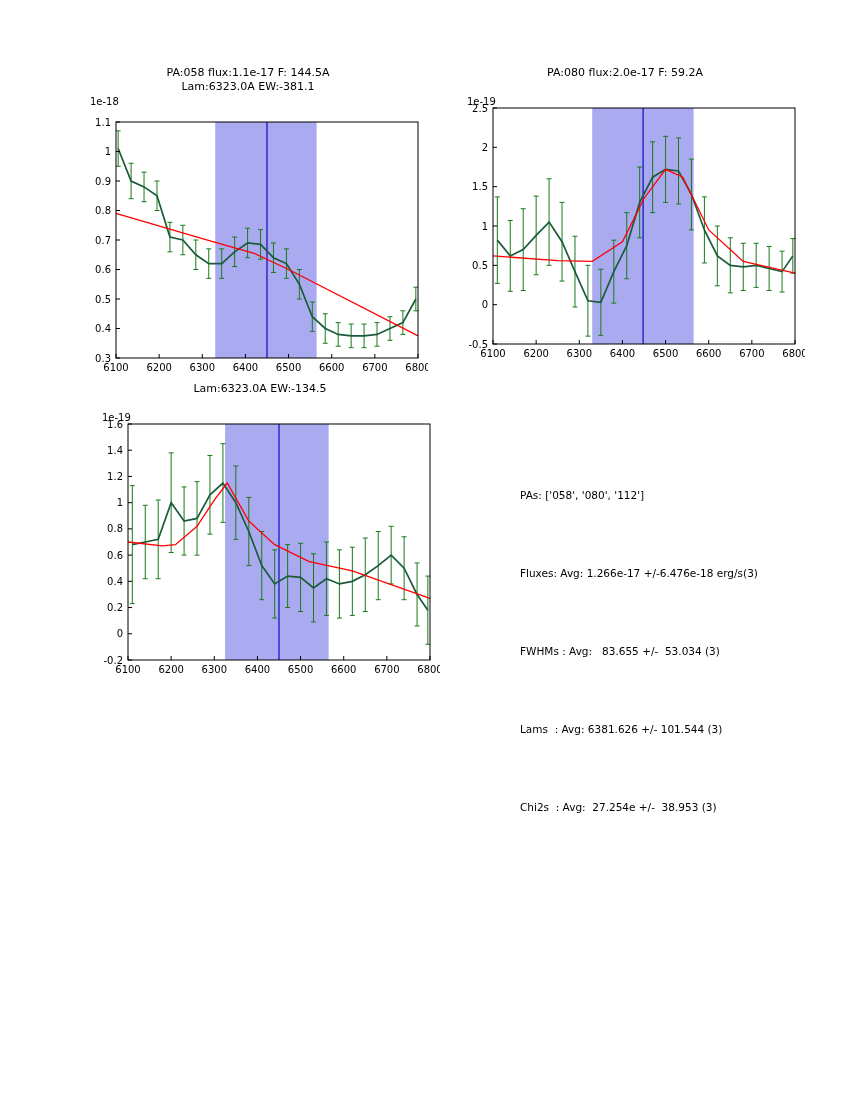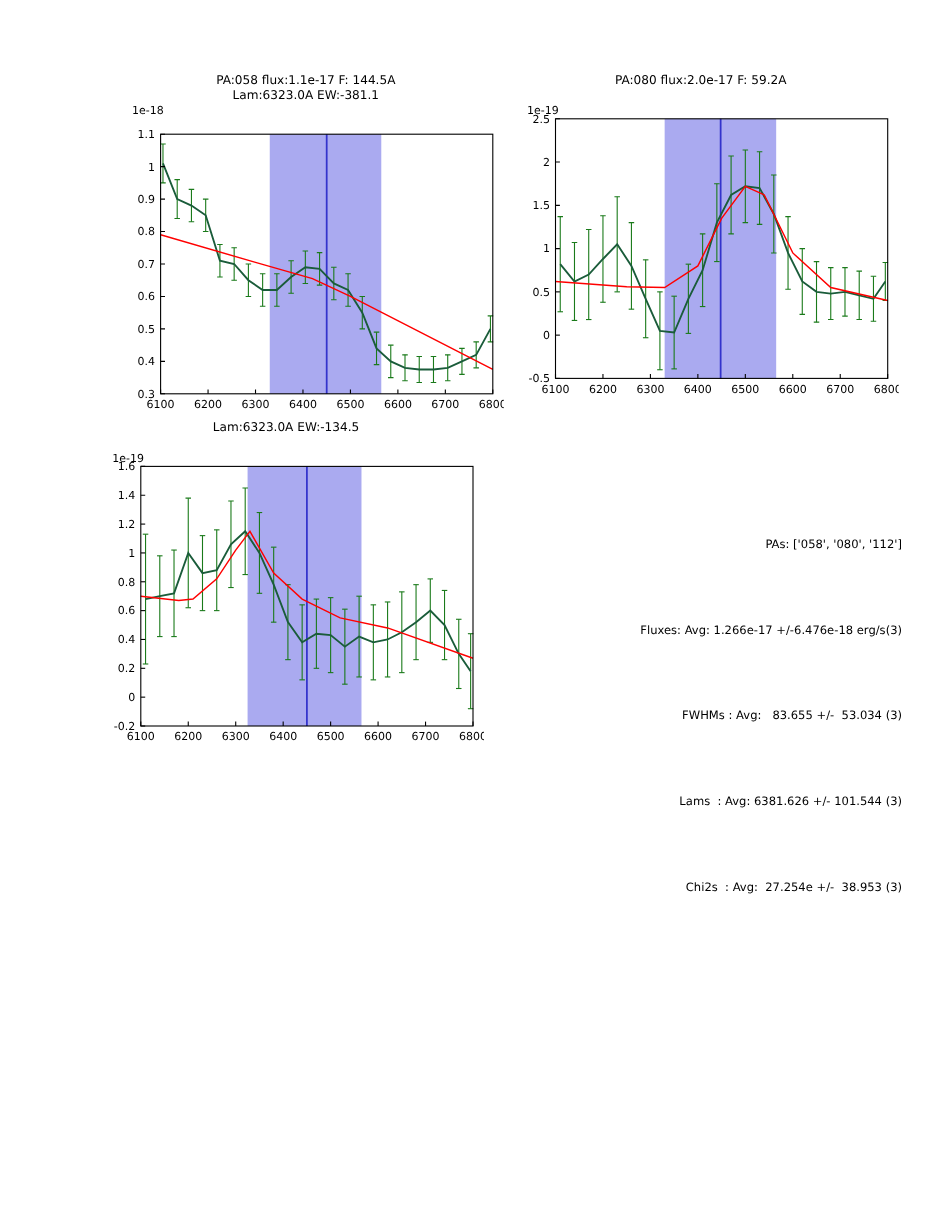--- a/index.html
+++ b/index.html
@@ -14,26 +14,26 @@
   }
   .plot-area{position:relative;}
   .offset-label{
     position:absolute;font-size:10px;color:#000;white-space:nowrap;
   }
   svg{display:block;}
   .summary{
     position:absolute;font-size:10.5px;color:#000;line-height:26px;
     white-space:pre;
   }
-  .summary div{white-space:pre;text-align:right;}
+  .summary div{white-space:pre;}
 </style>
 </head>
 <body>
 
-<div class="panel" style="left:98px;top:66px;width:360px;">
+<div class="panel" style="left:68px;top:66px;width:360px;">
   <div class="plot-title">PA:058 flux:1.1e-17 F: 144.5A</div>
   <div class="plot-title">Lam:6323.0A EW:-381.1</div>
   <div class="offset-label" style="left:22px;top:30px;">1e-18</div>
   <div class="plot-area" id="plot0" style="left:0;top:0;width:360px;height:300px;">
       <svg width="360" height="300">
         <rect x="147.22857142857143" y="28" width="101.38571428571427" height="236" fill="#aaaaf0"></rect>
         <line x1="199" x2="199" y1="28" y2="264" stroke="#3333cc" stroke-width="1.6"></line>
         <g>
           <line x1="50.15714285714286" x2="50.15714285714286" y1="36.849999999999994" y2="72.25000000000003" stroke="#1a7a1a" stroke-width="1"></line>
           <line x1="47.65714285714286" x2="52.65714285714286" y1="36.849999999999994" y2="36.849999999999994" stroke="#1a7a1a" stroke-width="1"></line>
@@ -142,21 +142,21 @@
         <line x1="263.7142857142857" x2="263.7142857142857" y1="264" y2="260" stroke="#000"></line>
         <text x="263.7142857142857" y="277" text-anchor="middle" font-size="10" font-family="&quot;DejaVu Sans&quot;,&quot;Liberation Sans&quot;,sans-serif" fill="#000">6600</text>
         <line x1="306.85714285714283" x2="306.85714285714283" y1="264" y2="260" stroke="#000"></line>
         <text x="306.85714285714283" y="277" text-anchor="middle" font-size="10" font-family="&quot;DejaVu Sans&quot;,&quot;Liberation Sans&quot;,sans-serif" fill="#000">6700</text>
         <line x1="350" x2="350" y1="264" y2="260" stroke="#000"></line>
         <text x="350" y="277" text-anchor="middle" font-size="10" font-family="&quot;DejaVu Sans&quot;,&quot;Liberation Sans&quot;,sans-serif" fill="#000">6800</text>
       </svg>
     </div>
 </div>
 
-<div class="panel" style="left:457px;top:66px;width:360px;">
+<div class="panel" style="left:445px;top:66px;width:360px;">
   <div class="plot-title">PA:080 flux:2.0e-17 F: 59.2A</div>
   <div class="offset-label" style="left:22px;top:30px;">1e-19</div>
   <div class="plot-area" id="plot1" style="left:0;top:0;width:360px;height:300px;">
       <svg width="360" height="300">
         <rect x="147.22857142857143" y="28" width="101.38571428571427" height="236" fill="#aaaaf0"></rect>
         <line x1="198.13714285714286" x2="198.13714285714286" y1="28" y2="264" stroke="#3333cc" stroke-width="1.6"></line>
         <g>
           <line x1="52.31428571428572" x2="52.31428571428572" y1="116.89333333333332" y2="203.42666666666668" stroke="#1a7a1a" stroke-width="1"></line>
           <line x1="49.81428571428572" x2="54.81428571428572" y1="116.89333333333332" y2="116.89333333333332" stroke="#1a7a1a" stroke-width="1"></line>
           <line x1="49.81428571428572" x2="54.81428571428572" y1="203.42666666666668" y2="203.42666666666668" stroke="#1a7a1a" stroke-width="1"></line>

